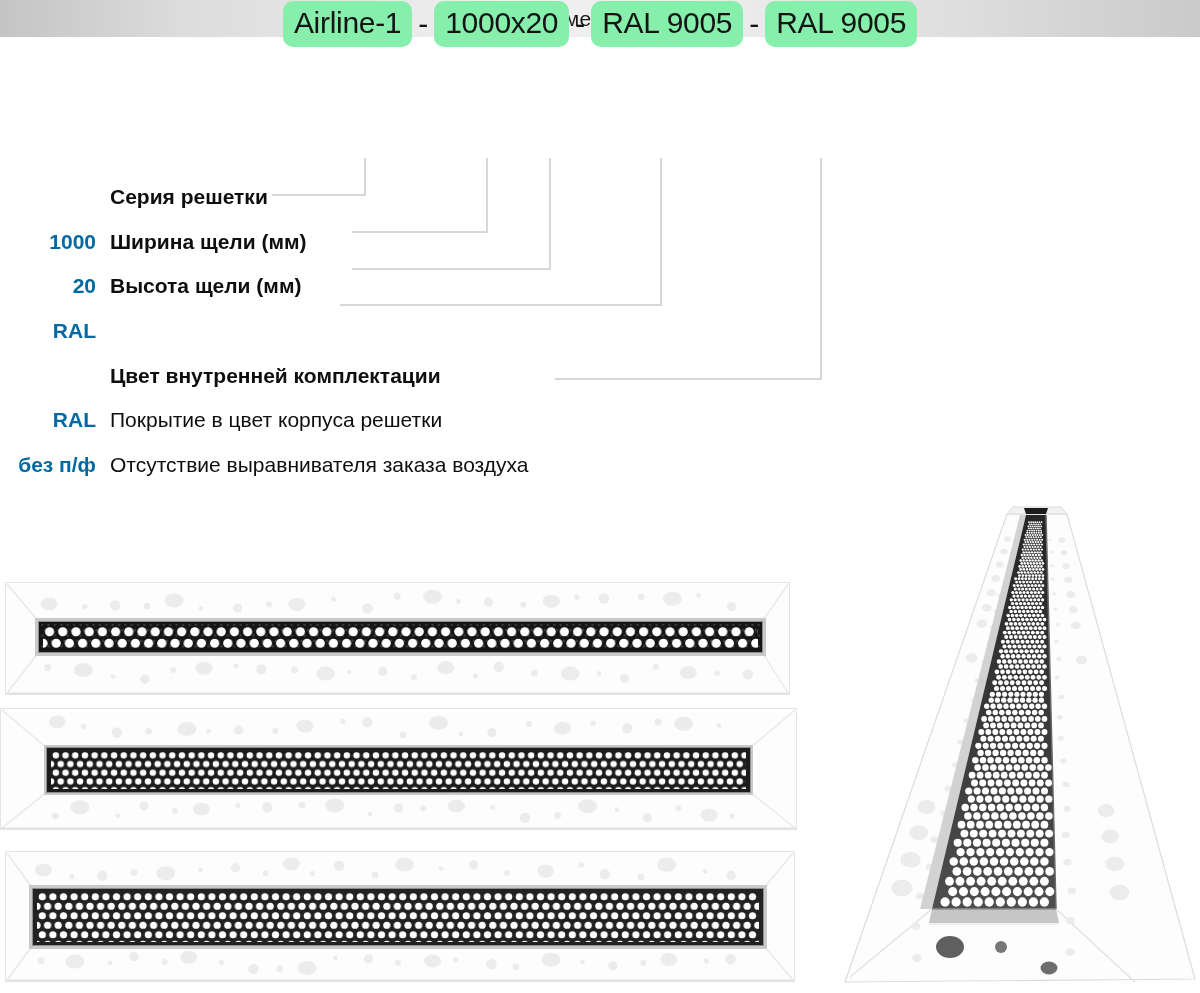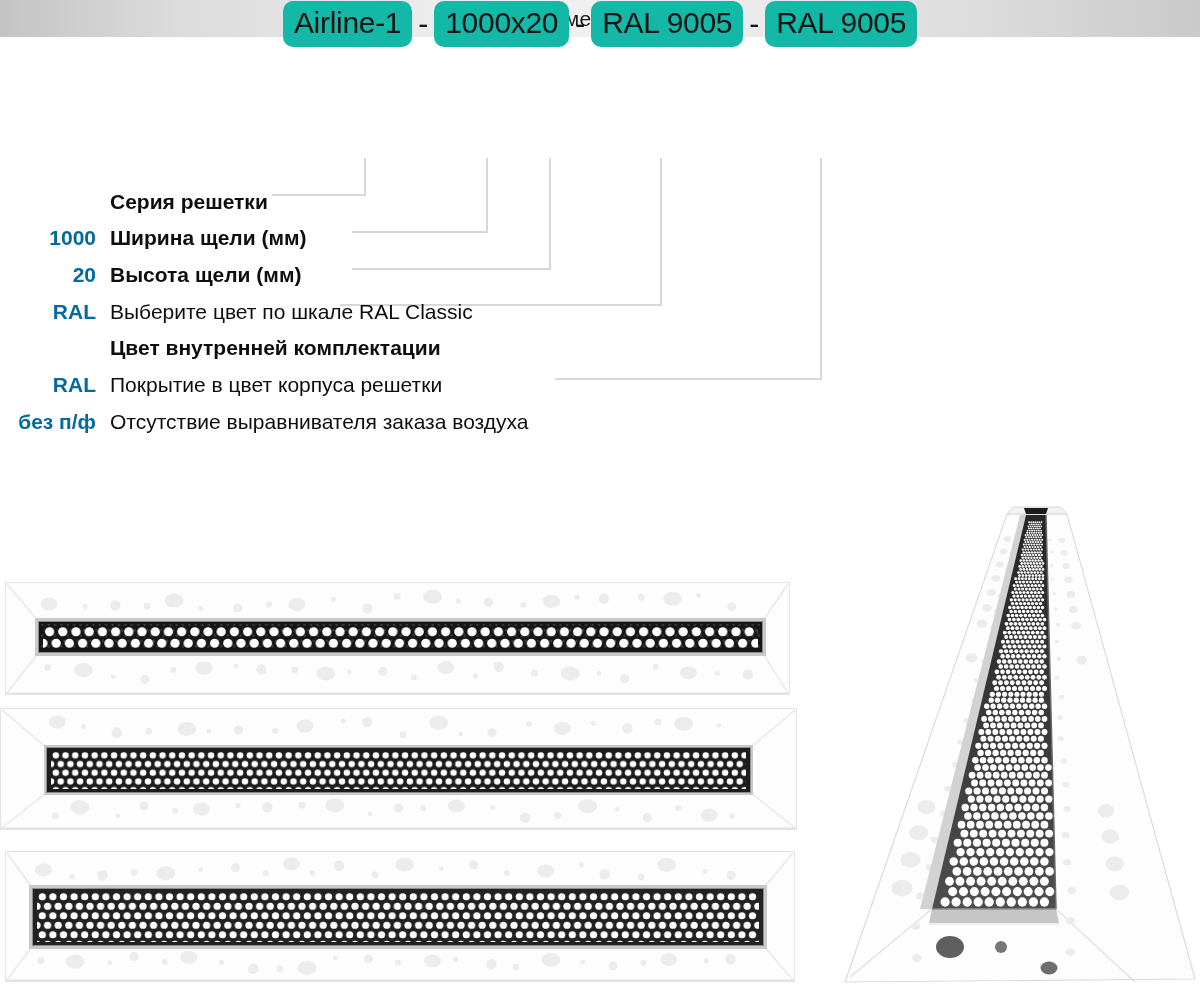--- a/index.html
+++ b/index.html
@@ -14,27 +14,27 @@
     background:linear-gradient(to right,#c4c4c4 0%,#dcdcdc 15%,#f0f0f0 42%,#eeeeee 58%,#dedede 80%,#cacaca 100%);
     display:flex;align-items:center;justify-content:center;
   }
   .header-title{font-size:21px;color:#161616;letter-spacing:.2px;}
   
   .code-row{
     left:0;top:92;width:1200px;height:48px;
     display:flex;align-items:center;justify-content:center;
   }
   .code-box{
-    background:#14b8a6;border-radius:10px;padding:5px 11px 7px 11px;
+    background:#86efac;border-radius:10px;padding:5px 11px 7px 11px;
     font-size:30px;color:#141414;letter-spacing:-.3px;white-space:nowrap;
   }
   .code-sep{font-size:30px;color:#141414;margin:0 6px;}
   
   .legend{left:0;top:177px;width:700px;}
-  .legend-row{height:36.7px;display:flex;align-items:flex-end;}
+  .legend-row{height:36.7px;display:flex;align-items:flex-start;margin-top:8px;}
   .legend-prefix{
     width:96px;flex:0 0 96px;text-align:right;font-weight:700;
     font-size:21px;color:#0369a1;white-space:nowrap;
   }
   .legend-text{margin-left:14px;font-size:21px;color:#0e0e0e;white-space:nowrap;}
   .legend-text.bold{font-weight:700;}
   
   .connectors{left:0;top:0;pointer-events:none;}
   .img-wrap{line-height:0;}
 </style>
@@ -71,21 +71,20 @@
     <div class="legend-row">
       <span class="legend-prefix">1000</span>
       <span class="legend-text bold">Ширина щели (мм)</span>
     </div>
     <div class="legend-row">
       <span class="legend-prefix">20</span>
       <span class="legend-text bold">Высота щели (мм)</span>
     </div>
     <div class="legend-row">
       <span class="legend-prefix">RAL</span>
-      <span class="legend-text">Выберите цвет по шкале RAL Classic</span>
     </div>
     <div class="legend-row">
       <span class="legend-prefix"></span>
       <span class="legend-text bold">Цвет внутренней комплектации</span>
     </div>
     <div class="legend-row">
       <span class="legend-prefix">RAL</span>
       <span class="legend-text">Покрытие в цвет корпуса решетки</span>
     </div>
     <div class="legend-row">

